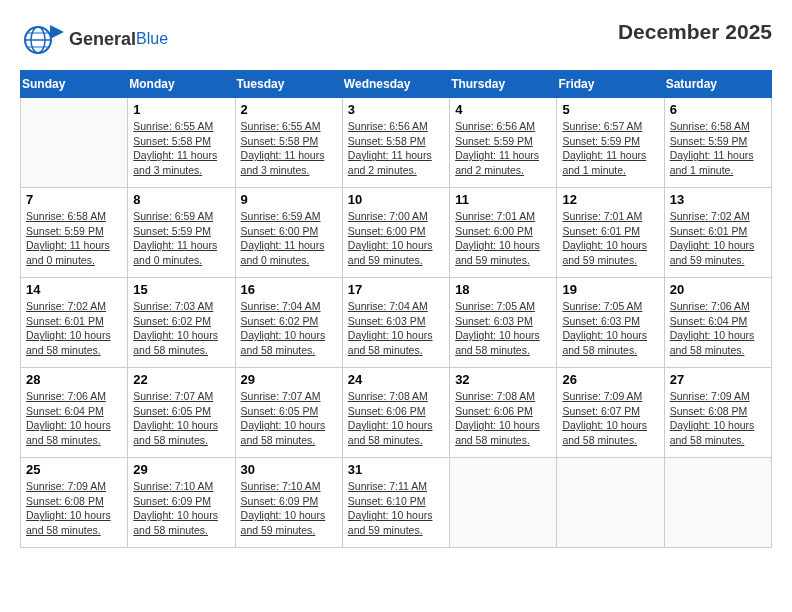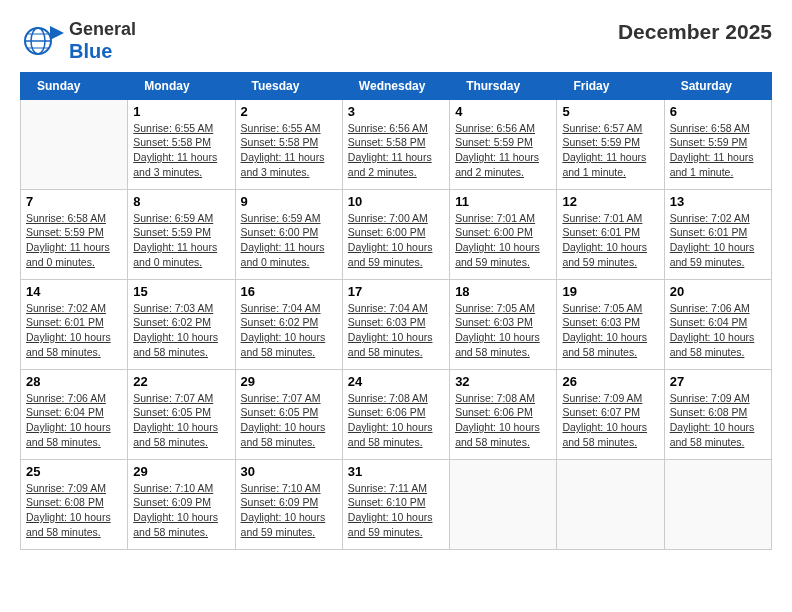--- a/index.html
+++ b/index.html
@@ -29,21 +29,21 @@
       color: #555;
     }
     .calendar {
       width: 100%;
       border-collapse: collapse;
       font-size: 11px;
     }
     .calendar th {
       background-color: #1565c0;
       color: #fff;
-      padding: 6px 16px;
+      padding: 6px 1px;
       text-align: left;
       font-size: 12px;
       border: 1px solid #1565c0;
     }
     .calendar td {
       border: 1px solid #ccc;
       vertical-align: top;
       padding: 4px 5px;
       width: 14.28%;
       height: 90px;
@@ -68,31 +68,32 @@
       display: flex;
       align-items: center;
       gap: 4px;
     }
     .logo-svg {
       width: 45px;
       height: 40px;
     }
     .logo-name {
       display: flex;
-      flex-direction: column;
+      flex-direction: row;
       line-height: 1.1;
+      text-align: right;
     }
     .logo-general {
       font-size: 18px;
       font-weight: bold;
       color: #333;
     }
     .logo-blue-text {
-      font-size: 20px;
-      font-weight: bold;
+      font-size: 16px;
+      font-weight: normal;
       color: #1565c0;
     }
   </style>
 </head>
 <body>
 
 <div class="header">
   <div class="logo-wrapper">
     <svg class="logo-svg" viewBox="0 0 45 40" xmlns="http://www.w3.org/2000/svg">
 

